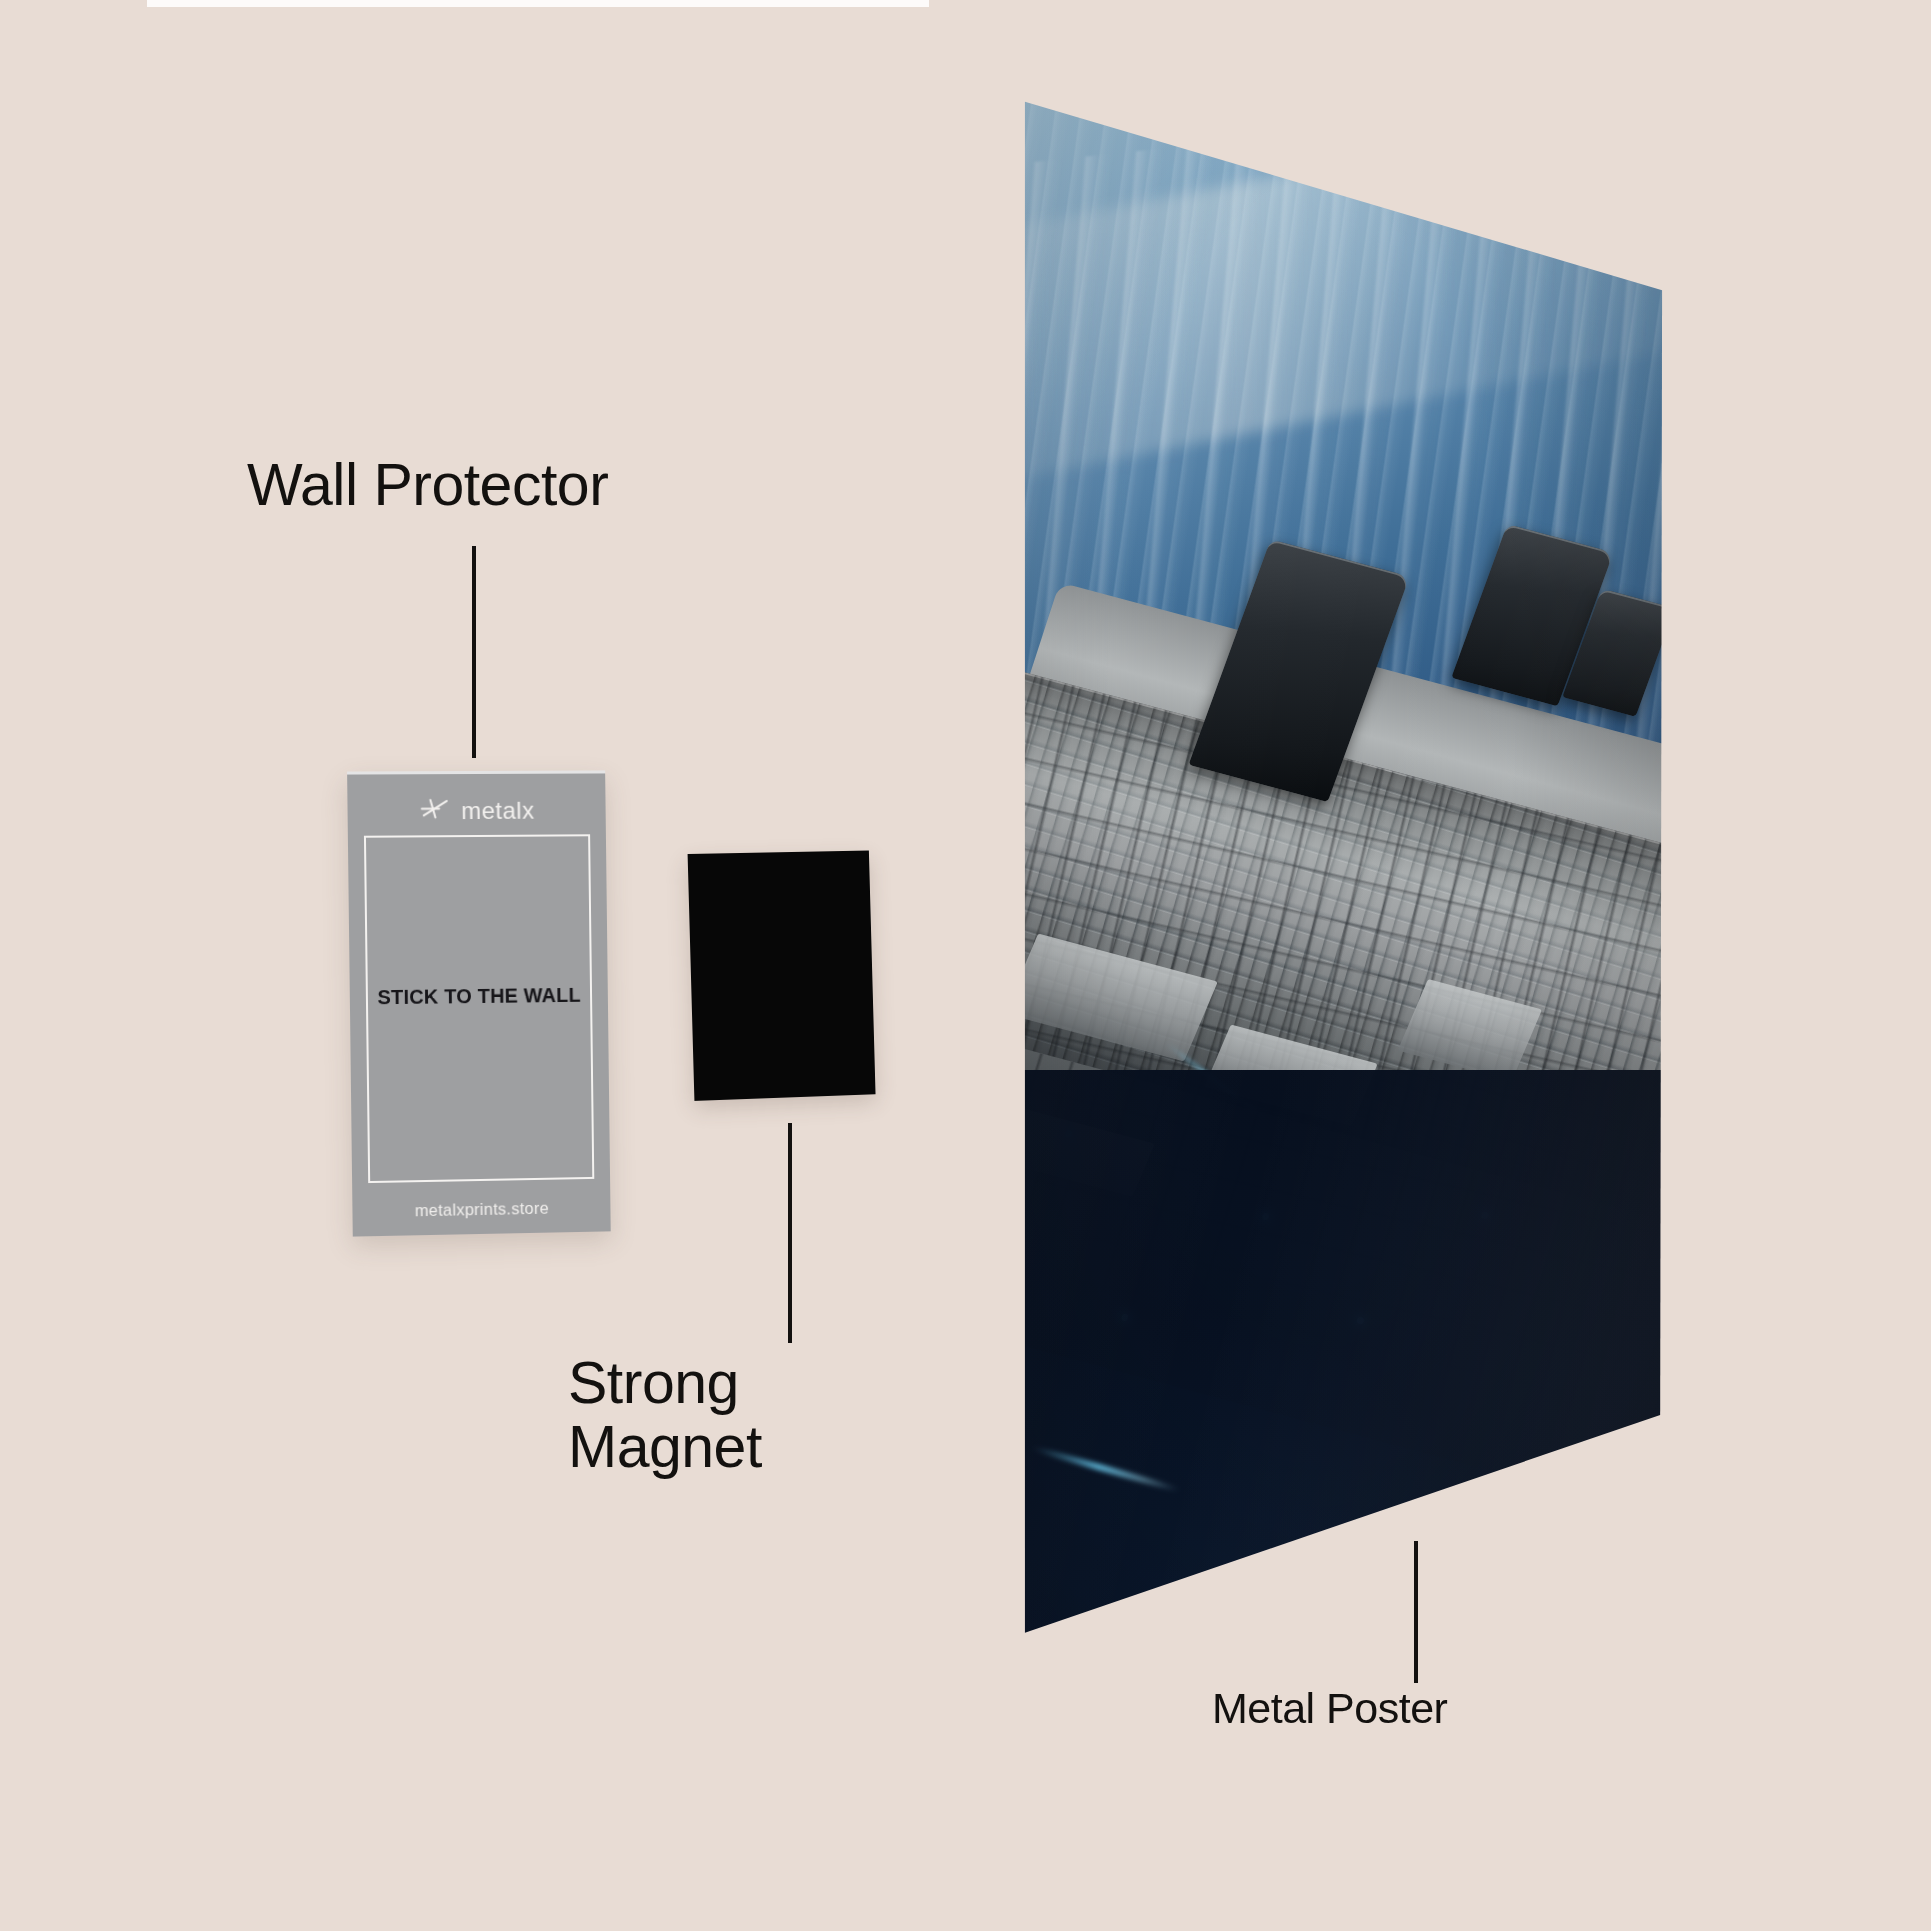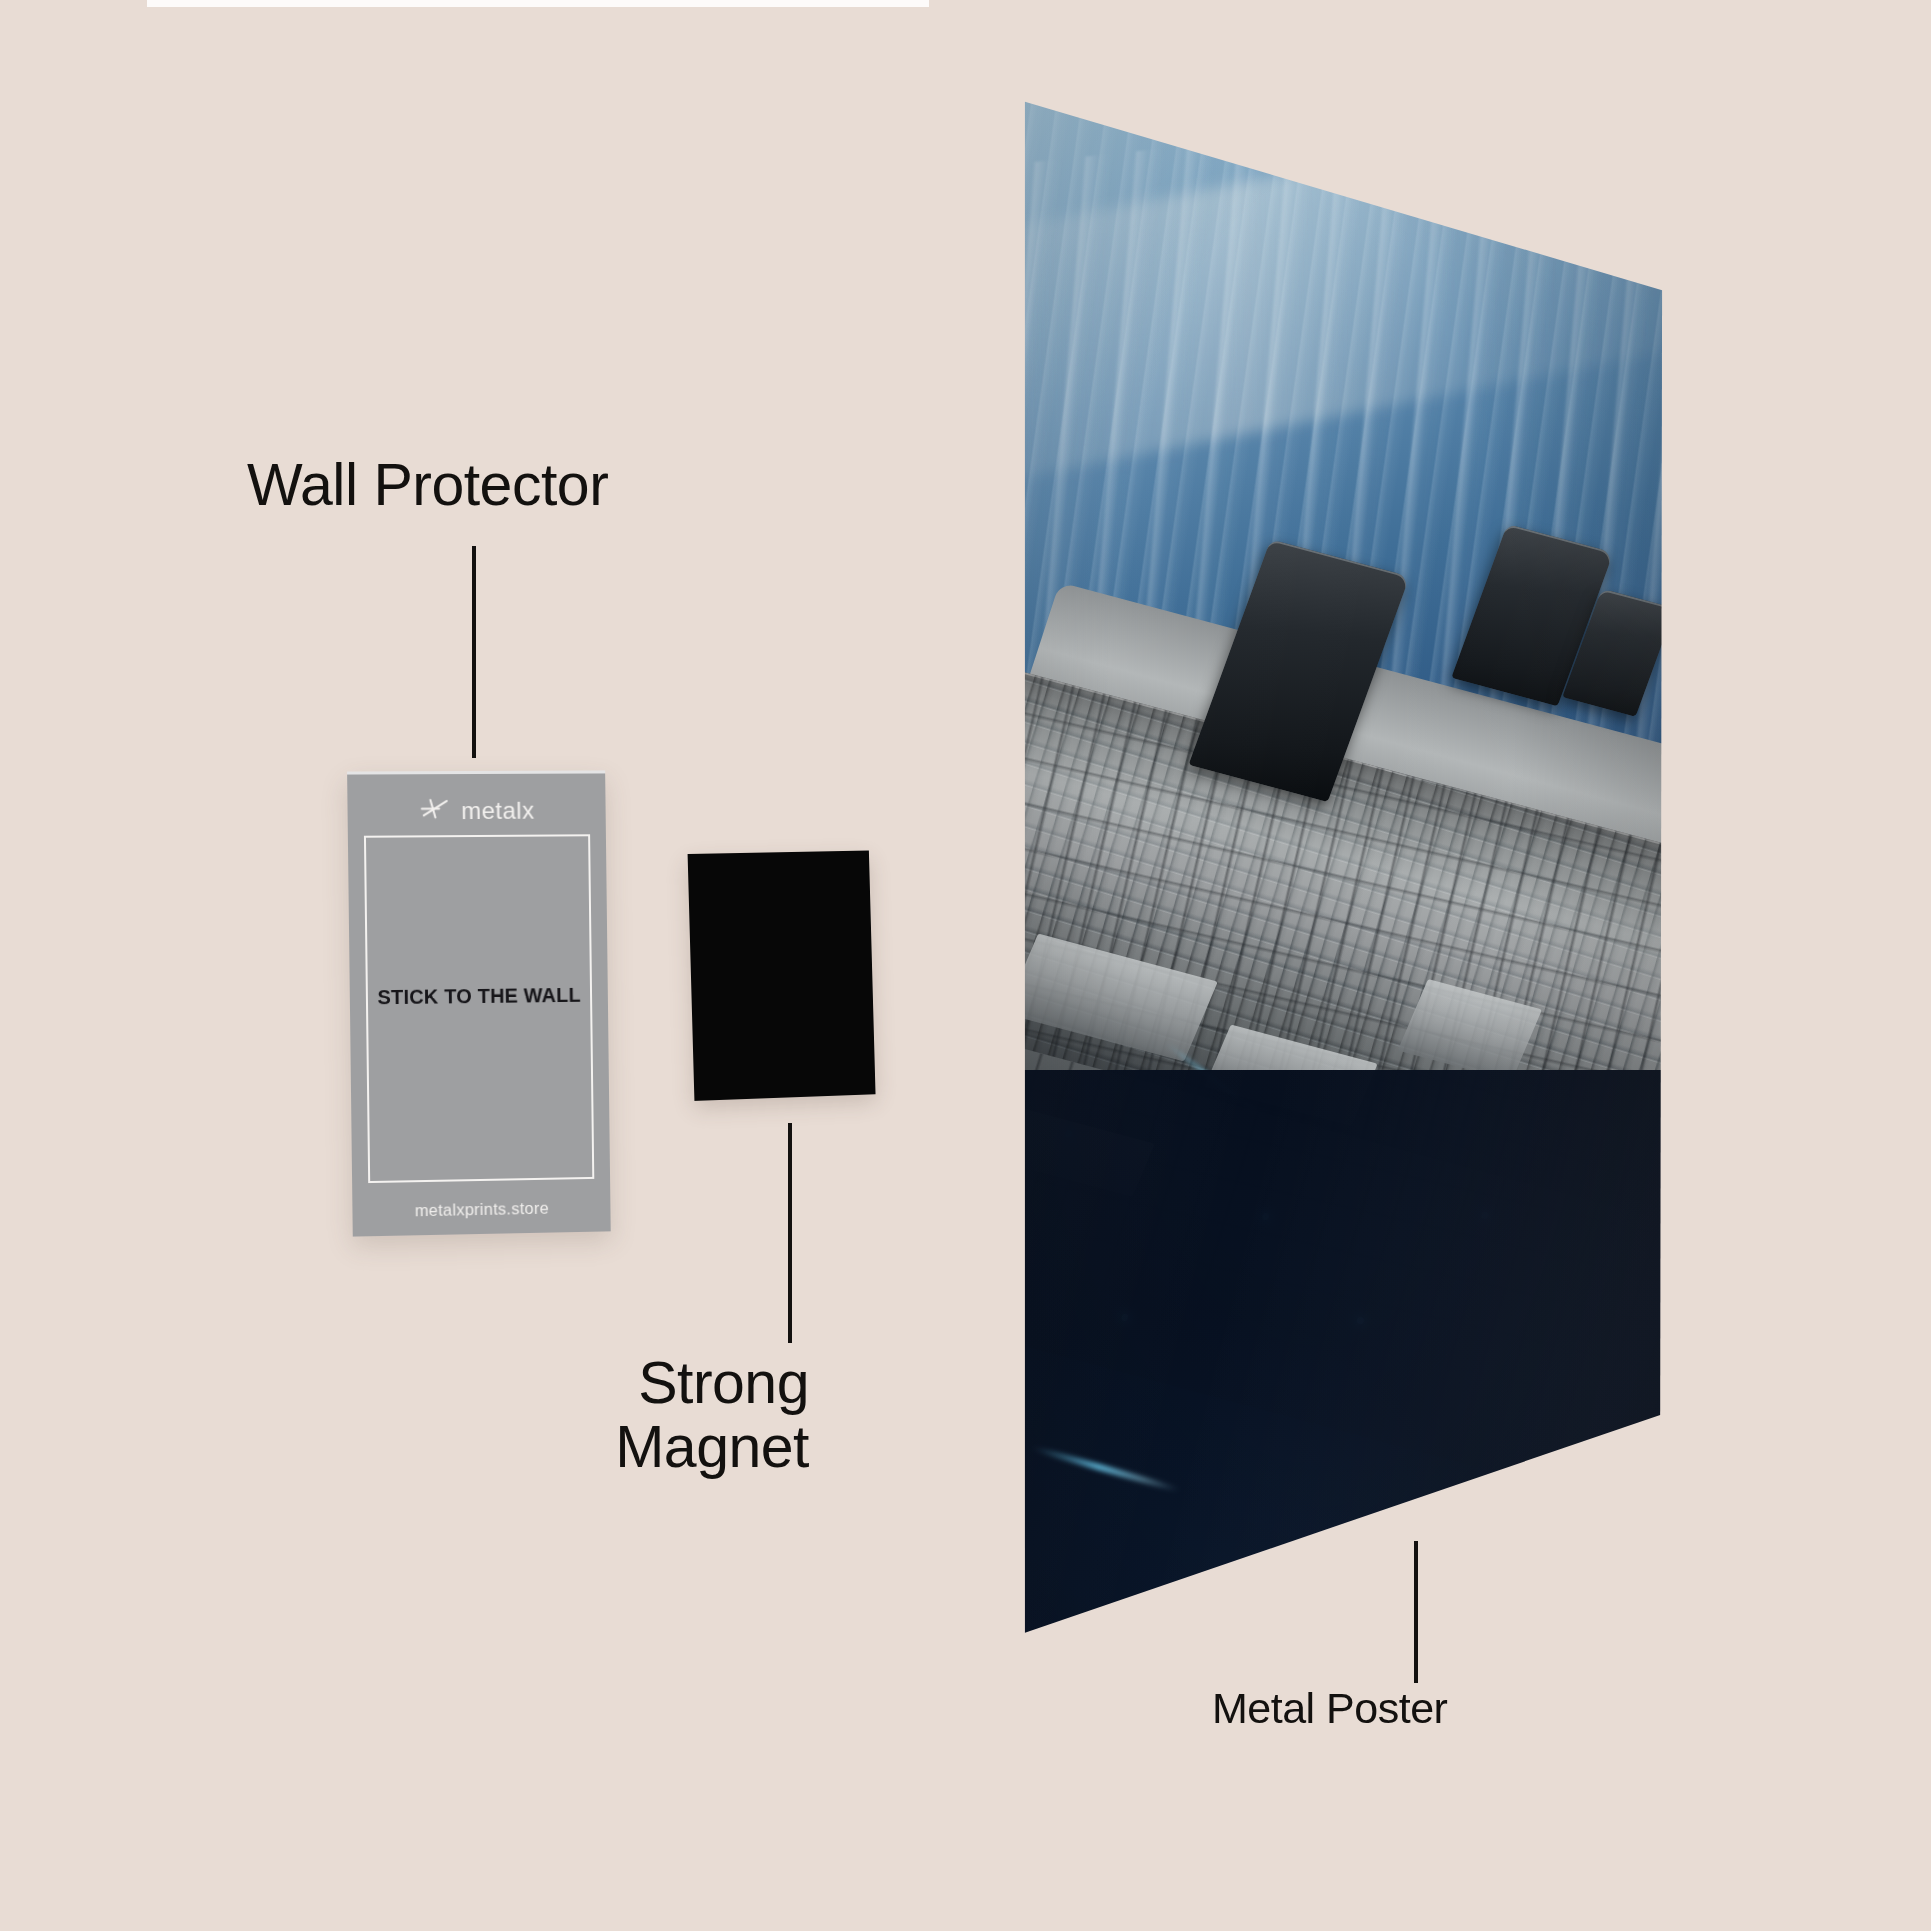--- a/index.html
+++ b/index.html
@@ -46,21 +46,21 @@
   }
   .anno-wall {
     left: 247px;
     top: 454px;
     font-size: 59px;
   }
   .anno-magnet {
     left: 682px;
     top: 1352px;
     font-size: 59px;
-    text-align: right;
+    text-align: left;
     width: 241px;
     left: 568px;
   }
   .anno-poster {
     left: 1212px;
     top: 1685px;
     font-size: 43px;
   }
 
   

